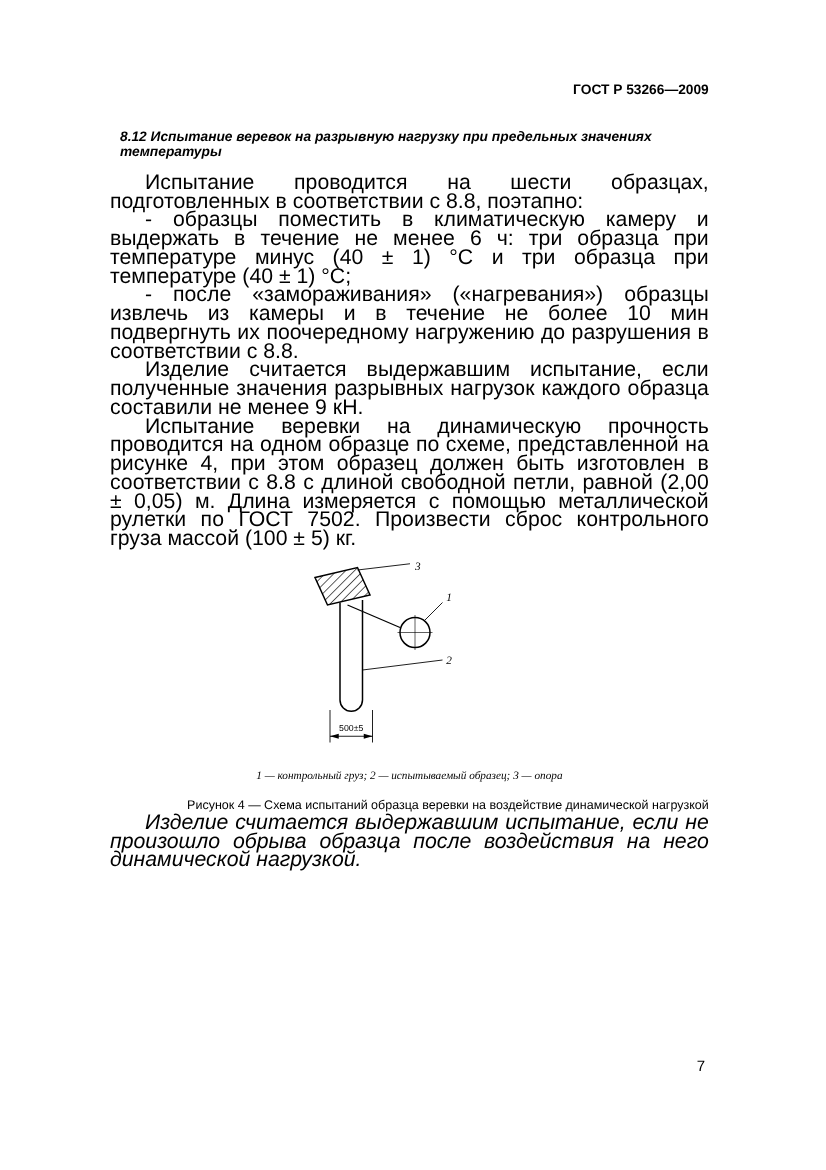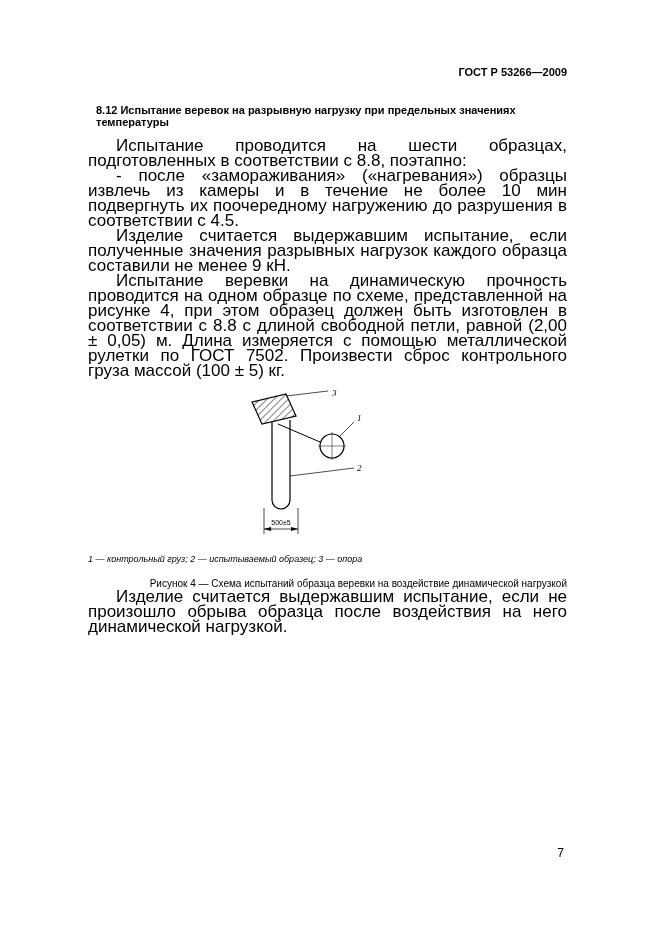--- a/index.html
+++ b/index.html
@@ -22,20 +22,21 @@
     text-align: right;
     font-size: 11px;
     font-weight: bold;
     margin-bottom: 26px;
   }
   .section-heading {
     font-size: 11px;
     font-weight: bold;
     margin: 0 0 10px 0;
     padding-left: 8px;
+    font-style: italic;
   }
   .section-heading.second {
     margin-top: 18px;
   }
   p.body-text {
     font-size: 17px;
     line-height: 15px;
     margin: 0;
     text-align: justify;
     text-indent: 28px;
@@ -43,30 +44,32 @@
   .figure-block {
     margin-top: 10px;
     text-align: center;
   }
   .figure-block svg {
     display: inline-block;
   }
   .figure-legend {
     font-size: 9px;
     font-style: italic;
-    text-align: left;
+    text-align: center;
     margin-top: 4px;
+    font-family: Liberation Serif, serif;
   }
   .figure-caption {
     font-size: 10px;
     text-align: right;
     margin-top: 14px;
   }
   .after-figure {
     margin-top: 18px;
+    font-style: italic;
   }
   .page-number {
     position: absolute;
     right: 64px;
     bottom: 76px;
     font-size: 12px;
   }
   .fig-label {
     font-style: italic;
     font-size: 9px;
@@ -80,21 +83,22 @@
 </head>
 <body>
 
 <div class="page">
 
   <div class="doc-header">ГОСТ Р 53266—2009</div>
 
   <h2 class="section-heading">8.12 Испытание веревок на разрывную нагрузку при предельных значениях температуры</h2>
 
   <p class="body-text">Испытание проводится на шести образцах, подготовленных в соответствии с 8.8, поэтапно:</p>
-  <p class="body-text">- после «замораживания» («нагревания») образцы извлечь из камеры и в течение не более 10 мин подвергнуть их поочередному нагружению до разрушения в соответствии с 4.5.</p>
+  <p class="body-text">- образцы поместить в климатическую камеру и выдержать в течение не менее 6 ч: три образца при температуре минус (40 ± 1) °С и три образца при температуре (40 ± 1) °С;</p>
+  <p class="body-text">- после «замораживания» («нагревания») образцы извлечь из камеры и в течение не более 10 мин подвергнуть их поочередному нагружению до разрушения в соответствии с 8.8.</p>
   <p class="body-text">Изделие считается выдержавшим испытание, если полученные значения разрывных нагрузок каждого образца составили не менее 9 кН.</p>
 
 
   <p class="body-text">Испытание веревки на динамическую прочность проводится на одном образце по схеме, представленной на рисунке 4, при этом образец должен быть изготовлен в соответствии с 8.8 с длиной свободной петли, равной (2,00 ± 0,05) м. Длина измеряется с помощью металлической рулетки по ГОСТ 7502. Произвести сброс контрольного груза массой (100 ± 5) кг.</p>
 
   <div class="figure-block">
     <svg width="200" height="158" viewBox="0 0 200 158">
       <defs>
         <pattern id="hatch" patternUnits="userSpaceOnUse" width="5" height="5" patternTransform="rotate(45)">
           <line x1="0" y1="0" x2="0" y2="5" stroke="#000" stroke-width="1"></line>

